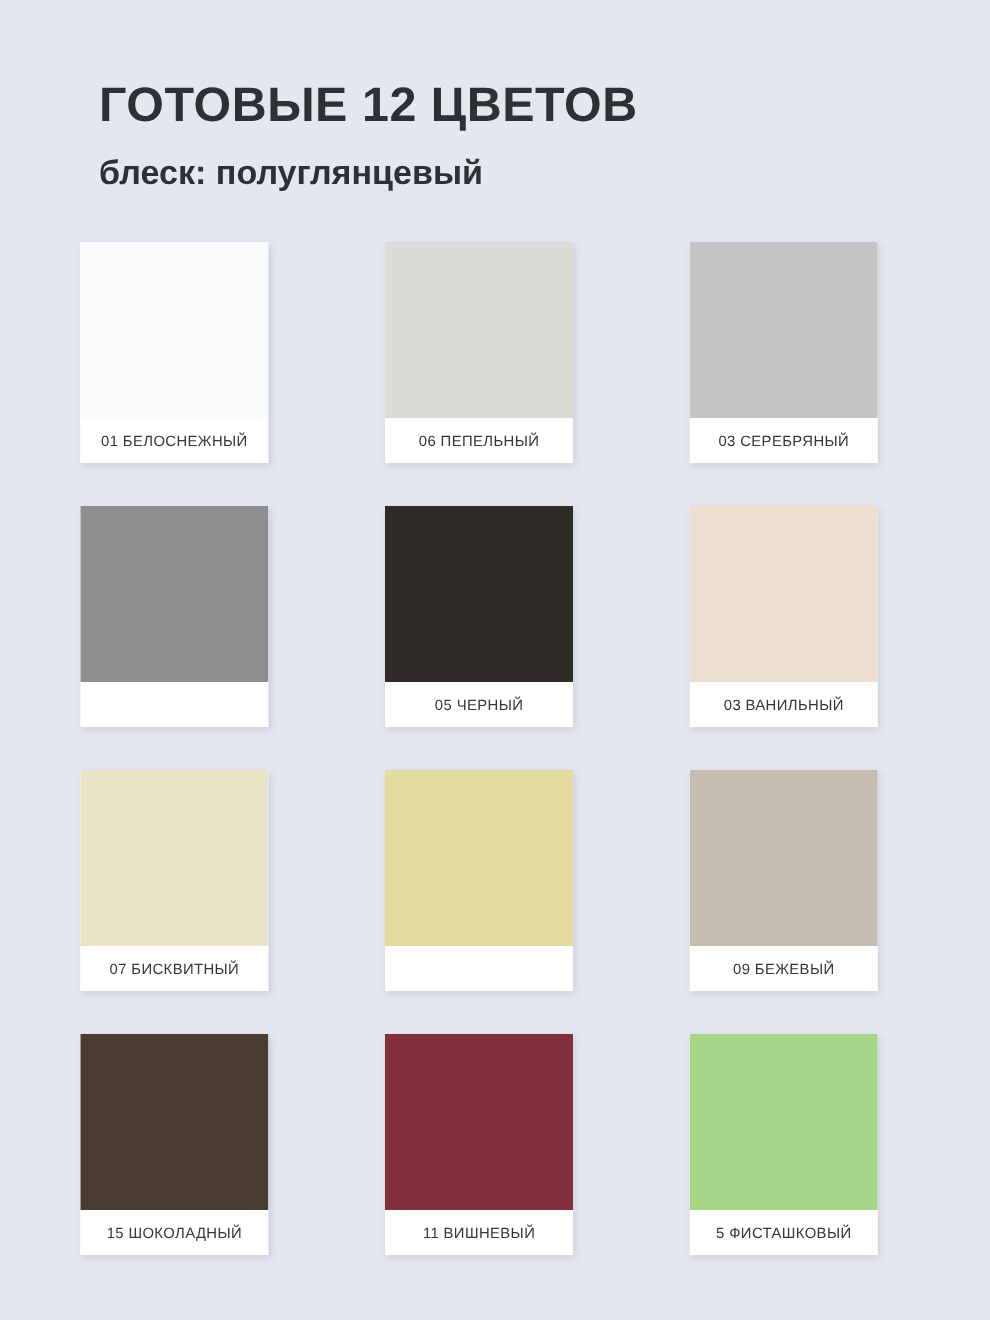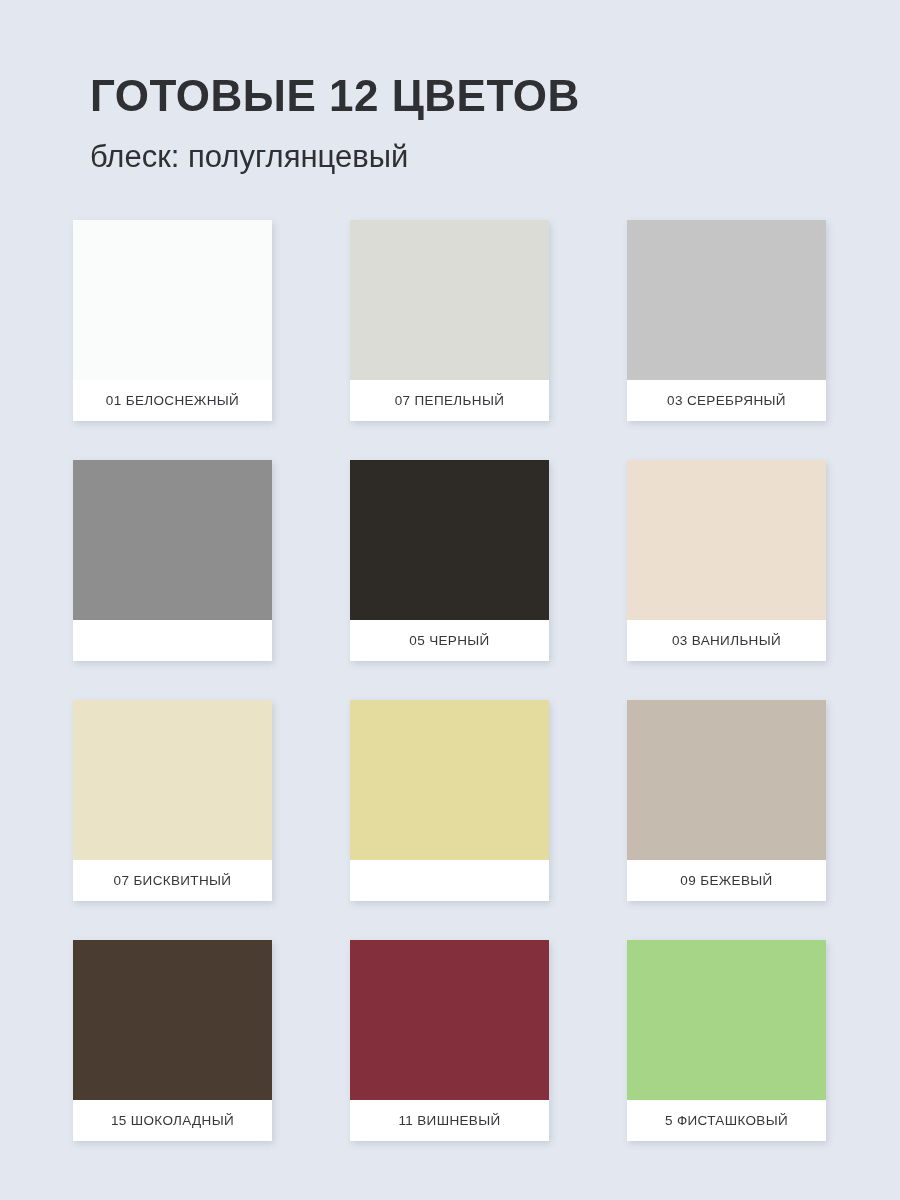--- a/index.html
+++ b/index.html
@@ -32,41 +32,41 @@
     font-weight: bold;
     letter-spacing: 0.5px;
     color: #2f3033;
     line-height: 1.08;
     margin: 0;
     white-space: nowrap;
   }
 
   .subtitle {
     font-size: 31px;
-    font-weight: normal;
+    font-weight: bold;
     color: #2f3033;
     line-height: 1.1;
     margin: 20px 0 12px 0;
     white-space: nowrap;
   }
 
   .grid {
     position: absolute;
     top: 220px;
     left: 73px;
     width: 756px;
     display: grid;
     grid-template-columns: repeat(3, 201px);
     grid-template-rows: repeat(4, 201px);
     column-gap: 76px;
     row-gap: 39px;
   }
 
   .swatch-card {
-    width: 199px;
+    width: 171px;
     height: 201px;
     background: #ffffff;
     box-shadow: 2px 3px 7px rgba(90, 100, 125, 0.20);
     display: flex;
     flex-direction: column;
     overflow: hidden;
     position: relative;
   }
 
   .swatch-color {
@@ -98,21 +98,21 @@
     <div class="subtitle">блеск: полуглянцевый</div>
   </div>
 
   <div class="grid">
       <div class="swatch-card">
         <div class="swatch-color" style="background: rgb(250, 251, 251);"></div>
         <div class="swatch-label">01 БЕЛОСНЕЖНЫЙ</div>
       </div>
       <div class="swatch-card">
         <div class="swatch-color" style="background: rgb(220, 220, 215);"></div>
-        <div class="swatch-label">07 ПЕПЕЛЬНЫЙ</div>
+        <div class="swatch-label">06 ПЕПЕЛЬНЫЙ</div>
       </div>
       <div class="swatch-card">
         <div class="swatch-color" style="background: rgb(197, 197, 197);"></div>
         <div class="swatch-label">03 СЕРЕБРЯНЫЙ</div>
       </div>
       <div class="swatch-card">
         <div class="swatch-color" style="background: rgb(142, 142, 142);"></div>
       </div>
       <div class="swatch-card">
         <div class="swatch-color" style="background: rgb(46, 43, 38);"></div>

